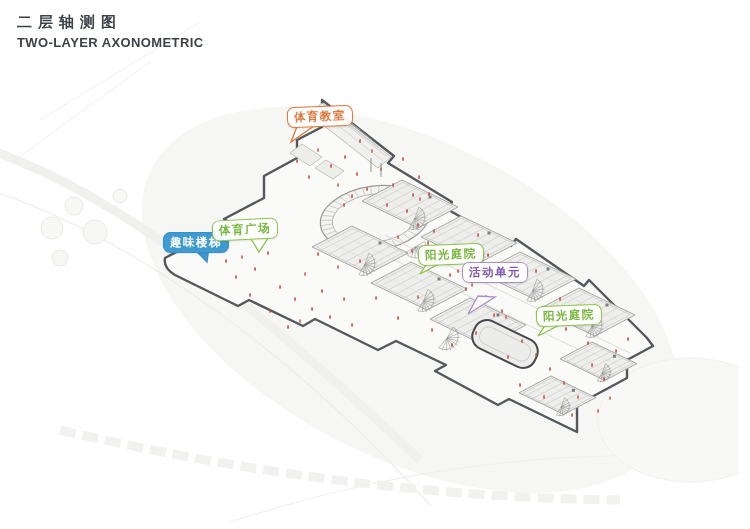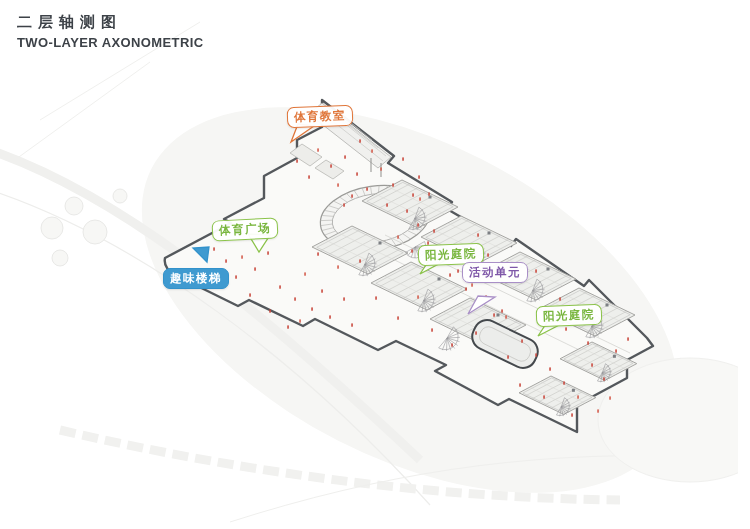--- a/index.html
+++ b/index.html
@@ -11,21 +11,21 @@
   .title-zh{font-size:15px;font-weight:bold;letter-spacing:6px;color:#3d4248;}
   .title-en{font-size:13px;font-weight:600;letter-spacing:0.4px;margin-top:3px;color:#3d4248;text-align:right;}
   svg.axon{position:absolute;left:0;top:0;z-index:1;}
   .bubble{
     position:absolute;z-index:3;background:rgba(255,255,255,0.95);
     border:1.5px solid;border-radius:7px;padding:2px 6px 3px;
     font-size:11.5px;font-weight:bold;letter-spacing:1.5px;line-height:1.25;
     white-space:nowrap;box-shadow:0 1px 2px rgba(0,0,0,0.10);
   }
   .b1{left:287px;top:106px;color:#e0763a;border-color:#e0763a;transform:rotate(-2deg);}
-  .b2{left:163px;top:232px;background:#3f9ad0;color:#ffffff;border-color:#3292cb;margin-top:36px;}
+  .b2{left:163px;top:232px;background:#3f9ad0;color:#ffffff;border-color:#3292cb;}
   .b3{left:212px;top:219px;color:#79b63e;border-color:#8bc34a;transform:rotate(-3deg);}
   .b4{left:418px;top:244px;color:#79b63e;border-color:#8bc34a;transform:rotate(-2deg);}
   .b5{left:462px;top:262px;color:#7e57a8;border-color:#a98fc7;}
   .b6{left:536px;top:305px;color:#79b63e;border-color:#8bc34a;transform:rotate(-2deg);}
 </style>
 </head>
 <body>
 
 <div class="stage">
 

